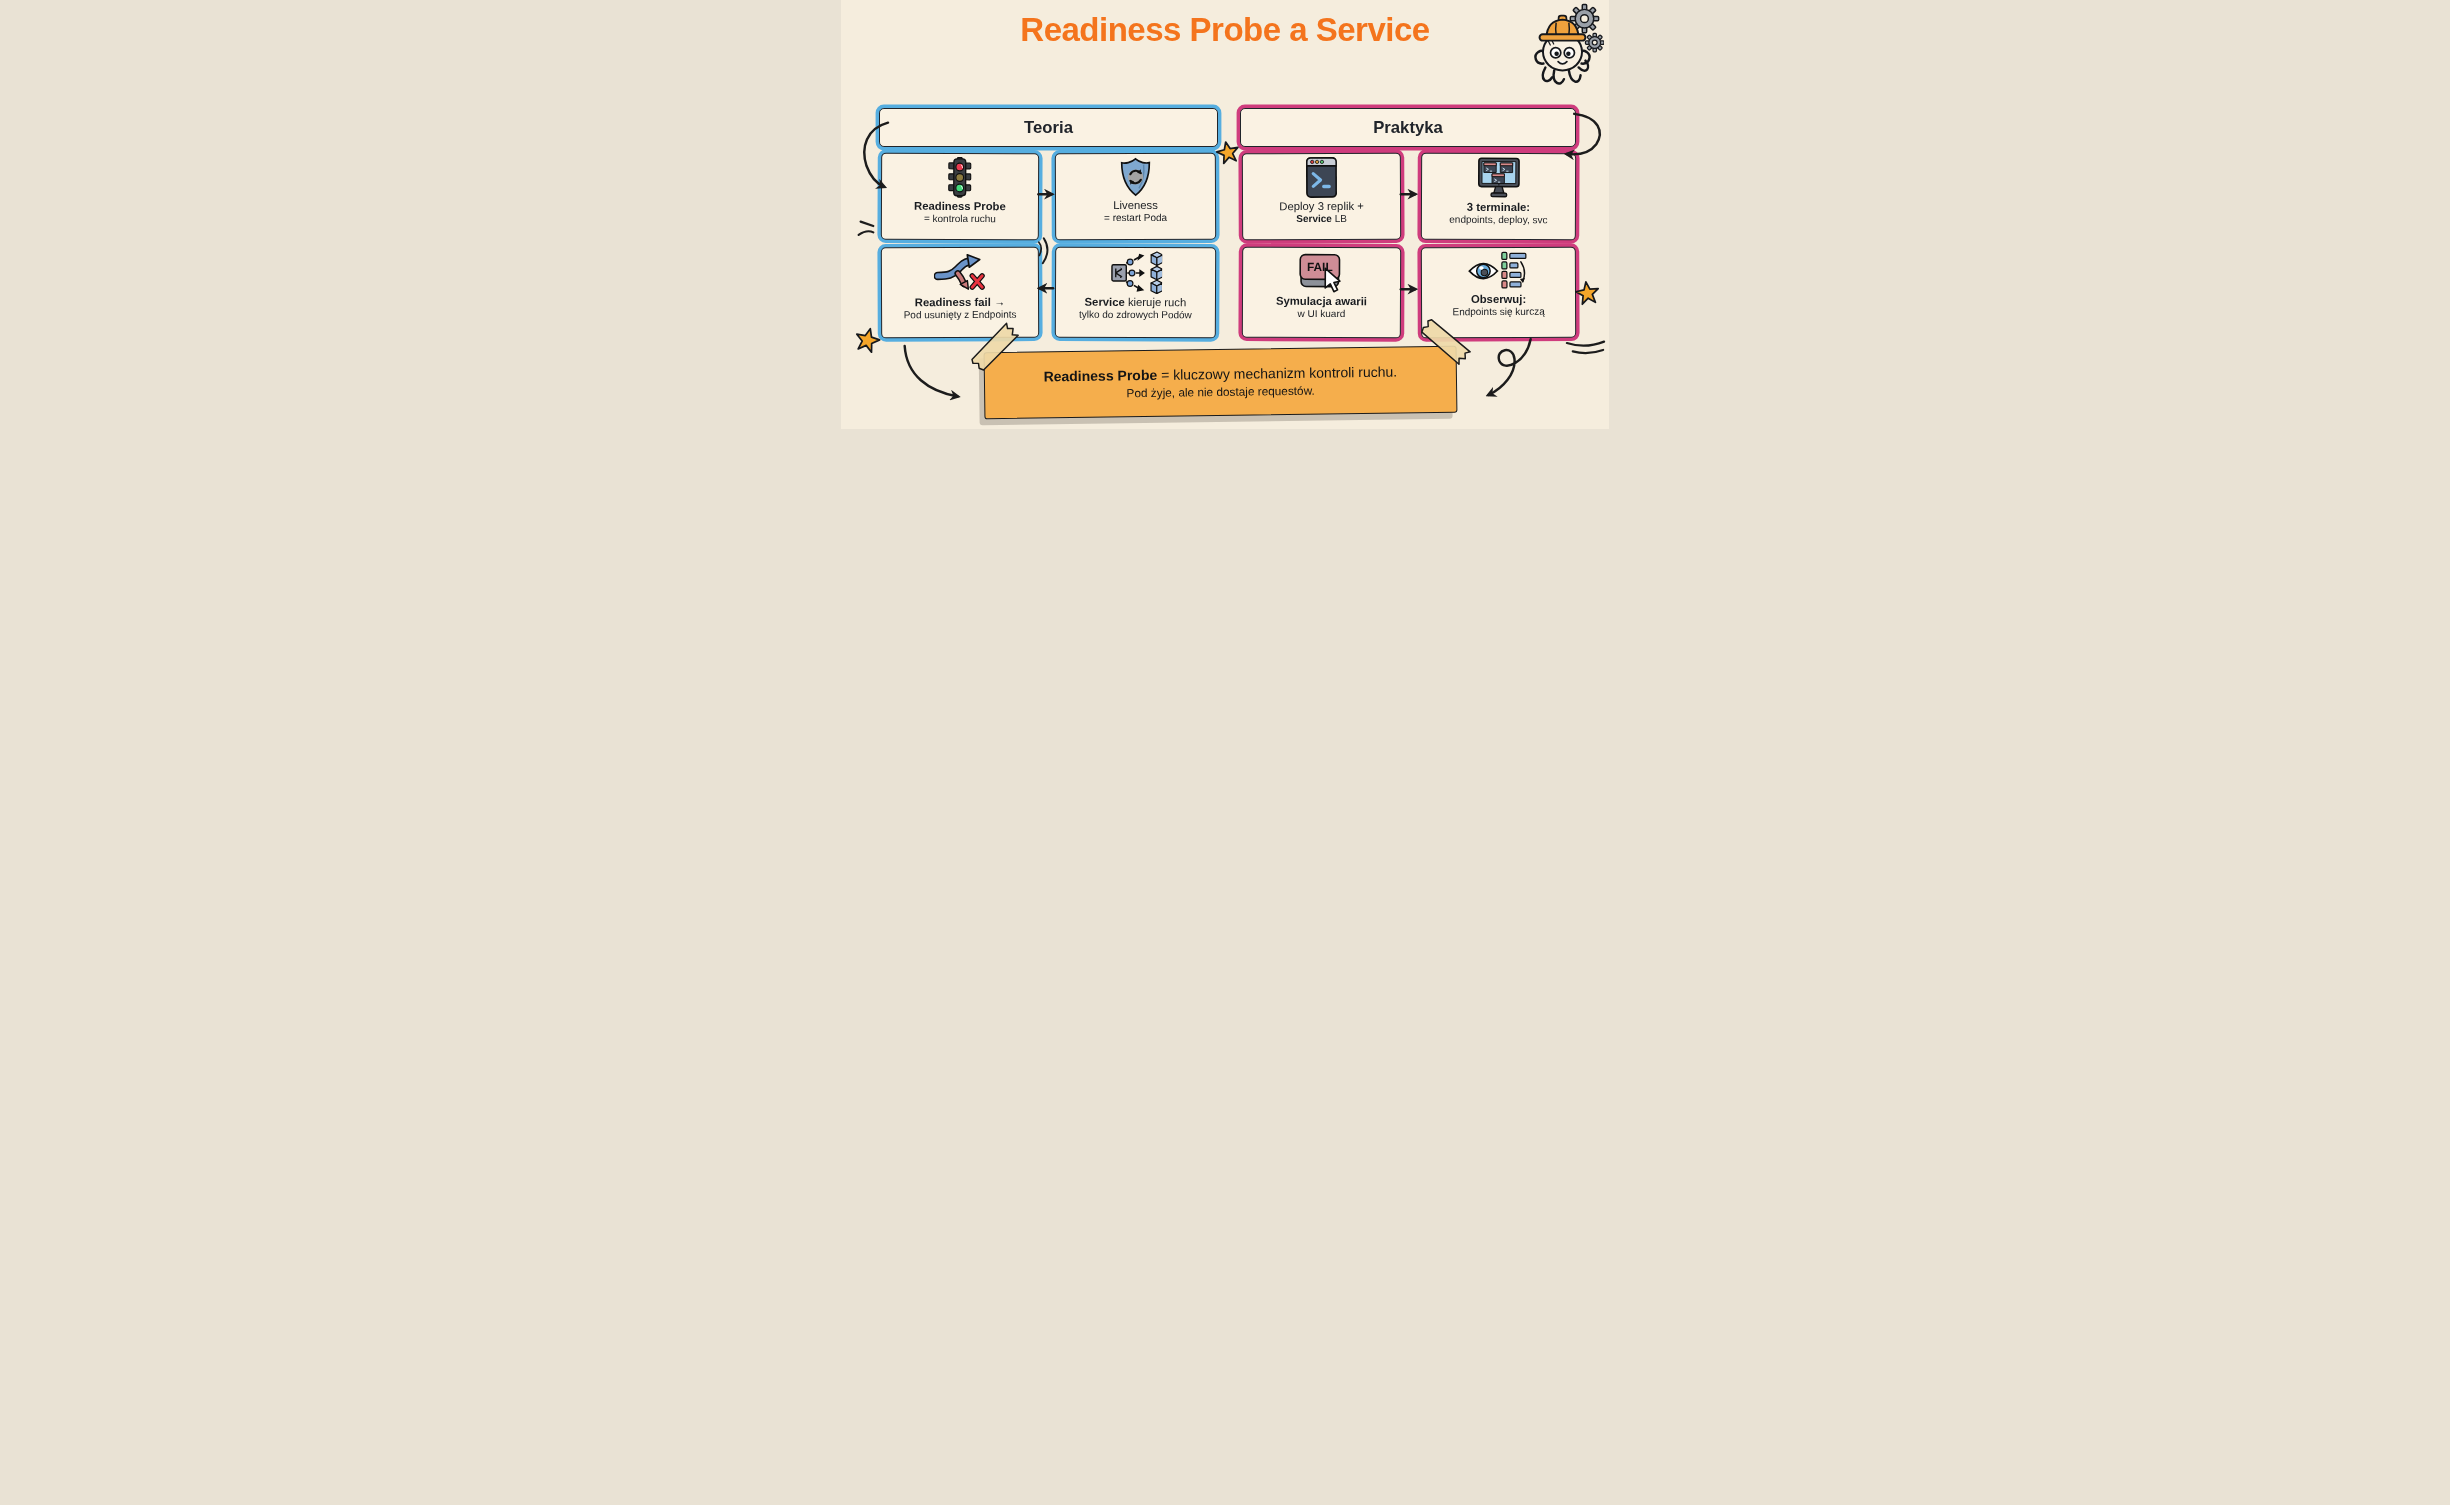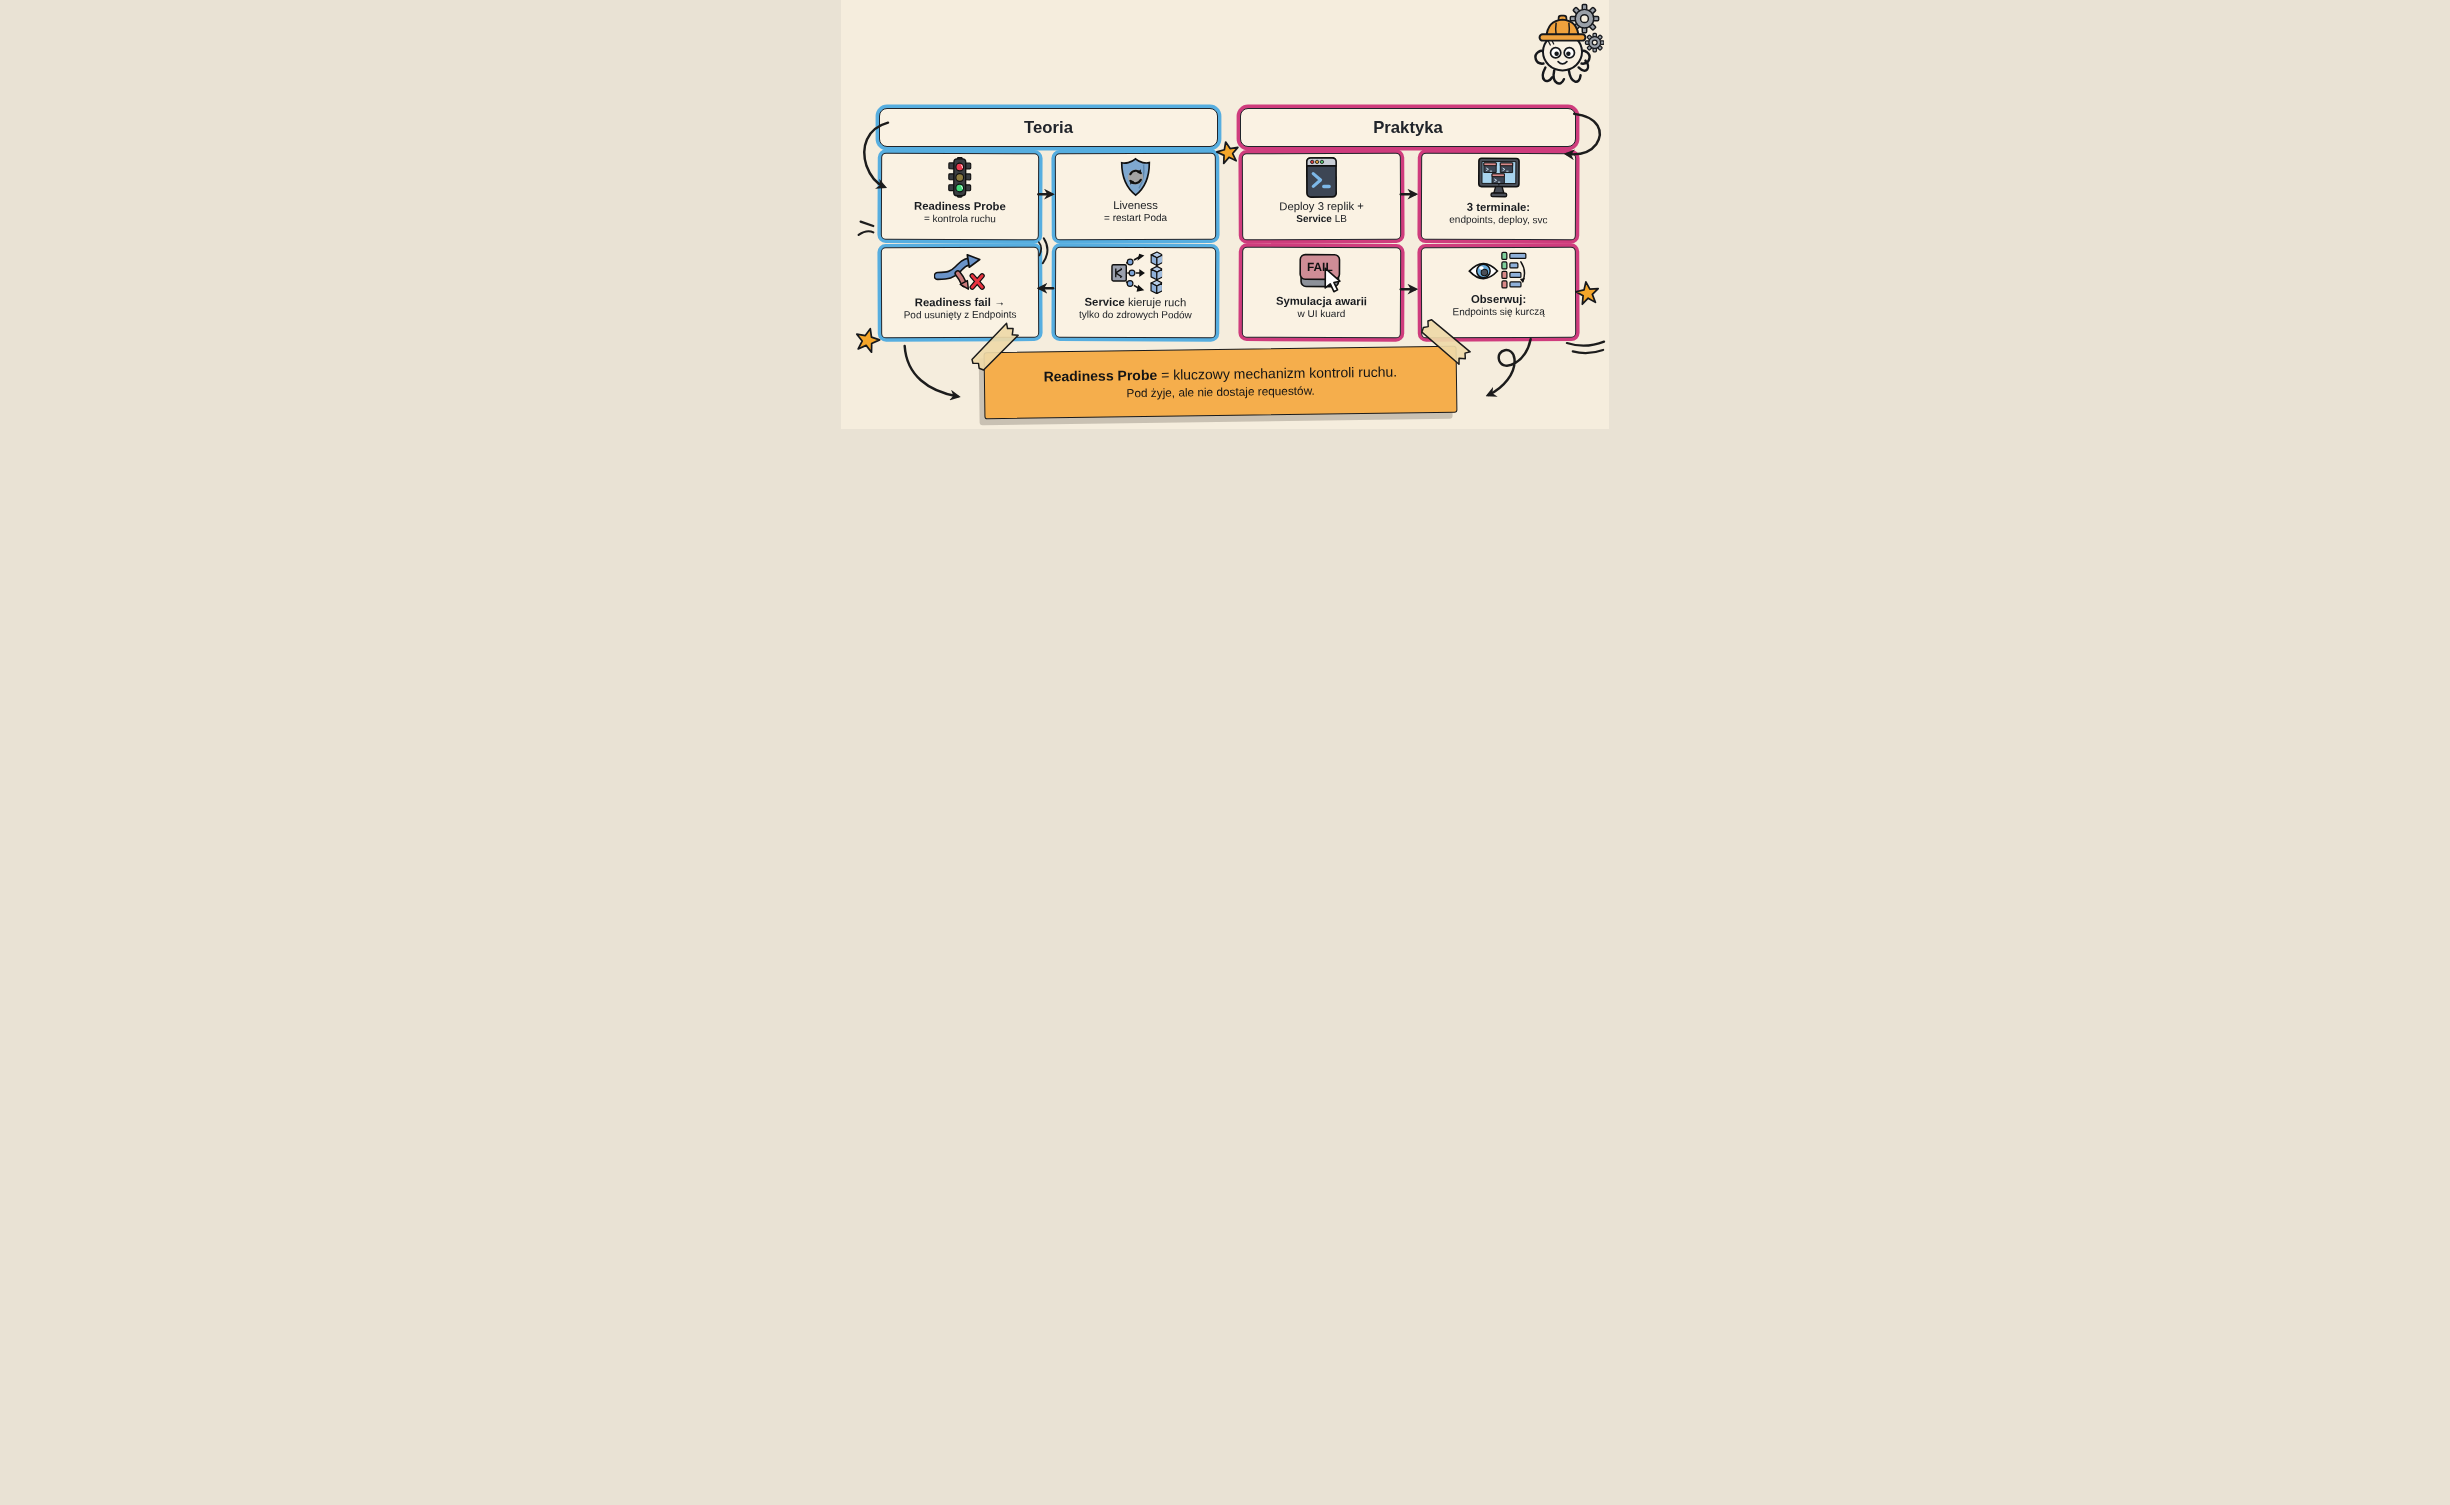--- a/index.html
+++ b/index.html
@@ -22,21 +22,21 @@
     font-size:17px;font-weight:bold;color:var(--subtitle,#3c4350);
   }
   .mascot{position:absolute;left:680px;top:1px;width:83px;height:89px;}
   
   .frame{
     position:absolute;background:#faf2e3;
     border:1.7px solid #20242a;border-radius:4.9px;
     box-shadow:0 0 0 3.4px var(--accent,#56aee0);
   }
   .colhead{display:flex;align-items:center;justify-content:center;
-    font-size:16.7px;font-weight:bold;color:#20242a;border-radius:8px;}
+    font-size:16.7px;font-weight:bold;color:#20242a;}
   .card{display:flex;flex-direction:column;align-items:center;padding-top:3.4px;}
   .icon{flex:none;display:block;}
   .icon svg{display:block;height:100%;}
   .l1{font-size:11.3px;color:#191c20;margin-top:1.5px;white-space:nowrap;line-height:1.15;}
   .l2{font-size:10px;color:#191c20;white-space:nowrap;line-height:1.15;}
   .r02{transform:rotate(.25deg);} .rn02{transform:rotate(-.25deg);}
   
   .banner{
     position:absolute;left:143px;top:349px;width:471px;height:65px;
     background:var(--banner,#f5ae4c);border:1.7px solid #1b1b1b;border-radius:2.9px;
@@ -50,20 +50,21 @@
   .tape-left{left:123px;top:335px;transform:rotate(-44deg);}
   .tape-right{left:574px;top:333px;transform:rotate(42deg);}
   
   #deco{position:absolute;left:0;top:0;width:768px;height:429px;pointer-events:none;}
 </style>
 </head>
 <body>
 
 <div id="canvas" style="--bg: #f5eddd; --title: #f4741d; --subtitle: #3c4350; --banner: #f5ae4c;">
 
+  <div class="title">Readiness Probe a Service</div>
 
   <div class="mascot">
     <svg viewBox="0 0 170 182" width="83" height="89">
       <g>
         <g transform="translate(130,36)">
           <g fill="#9aa0a8" stroke="#16181c" stroke-width="3">
             <rect x="-4.5" y="-29" width="9" height="12" rx="2"></rect>
             <rect x="-4.5" y="17" width="9" height="12" rx="2"></rect>
             <rect x="-29" y="-4.5" width="12" height="9" rx="2"></rect>
             <rect x="17" y="-4.5" width="12" height="9" rx="2"></rect>

